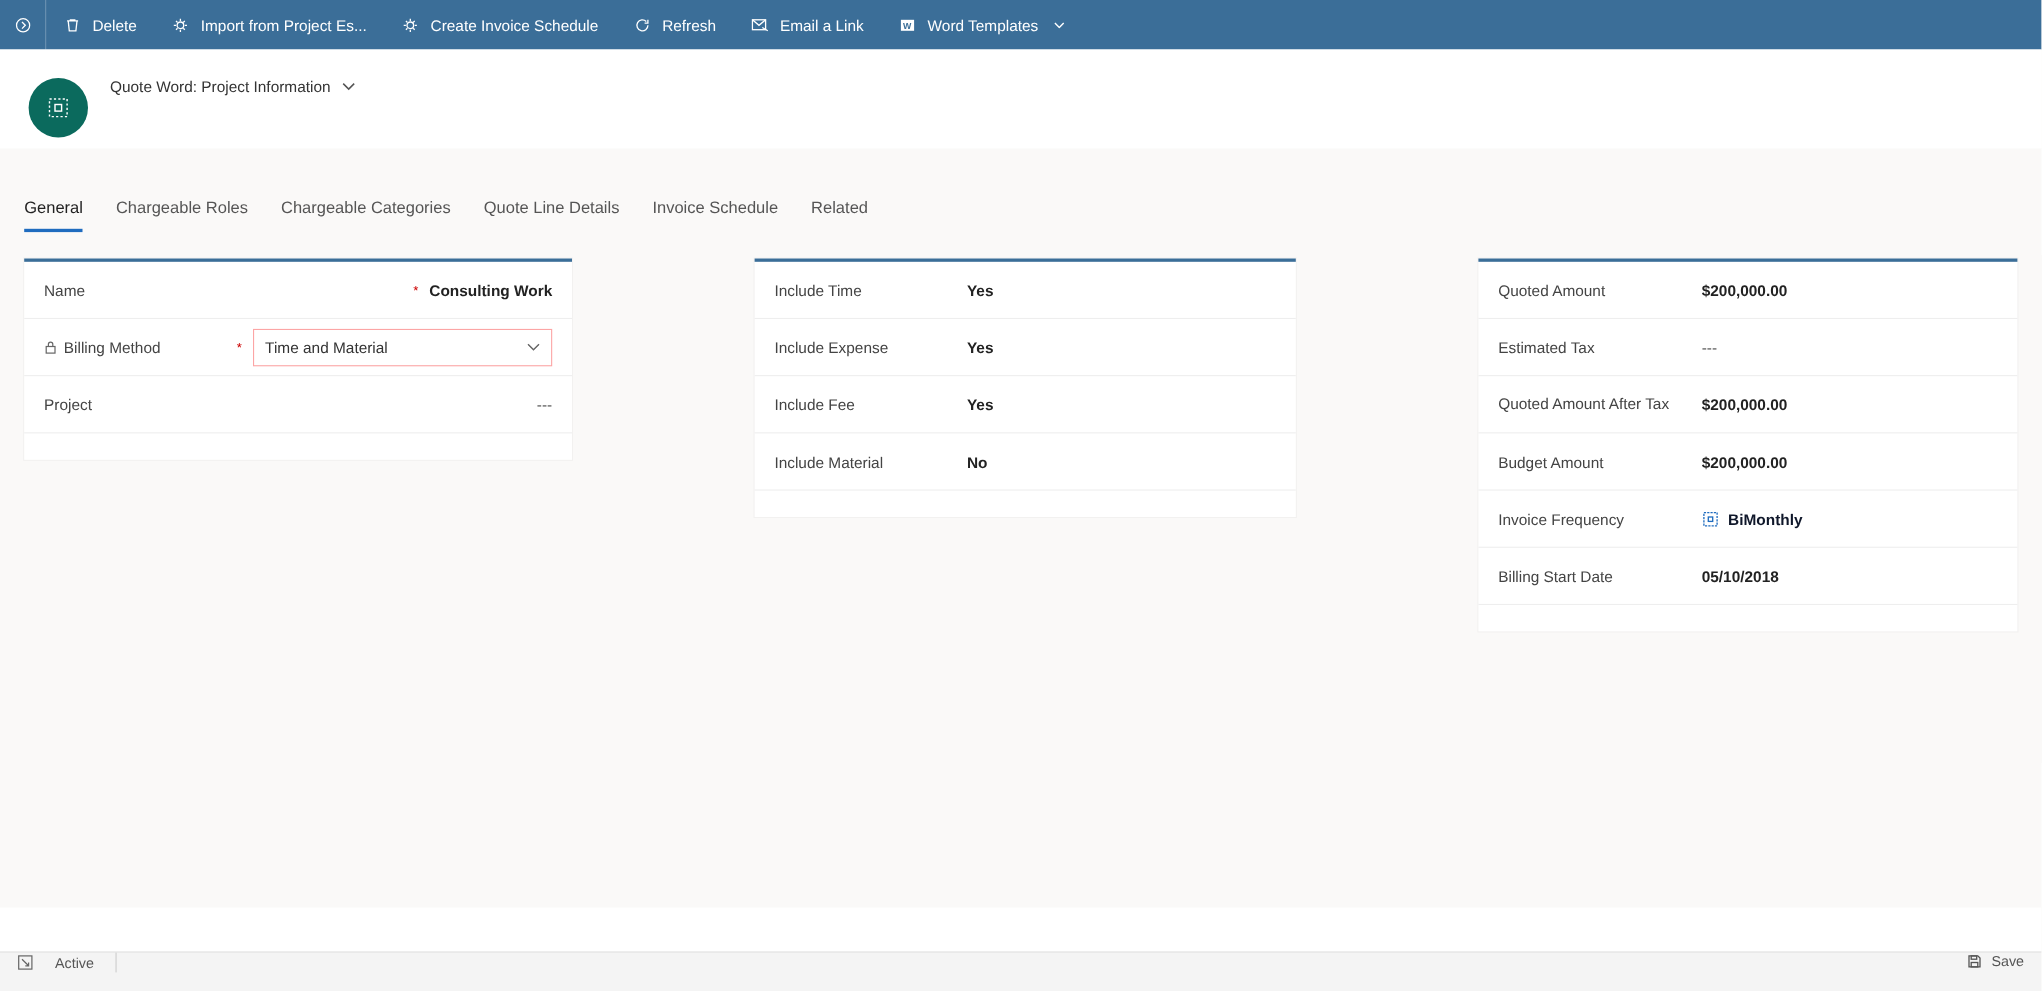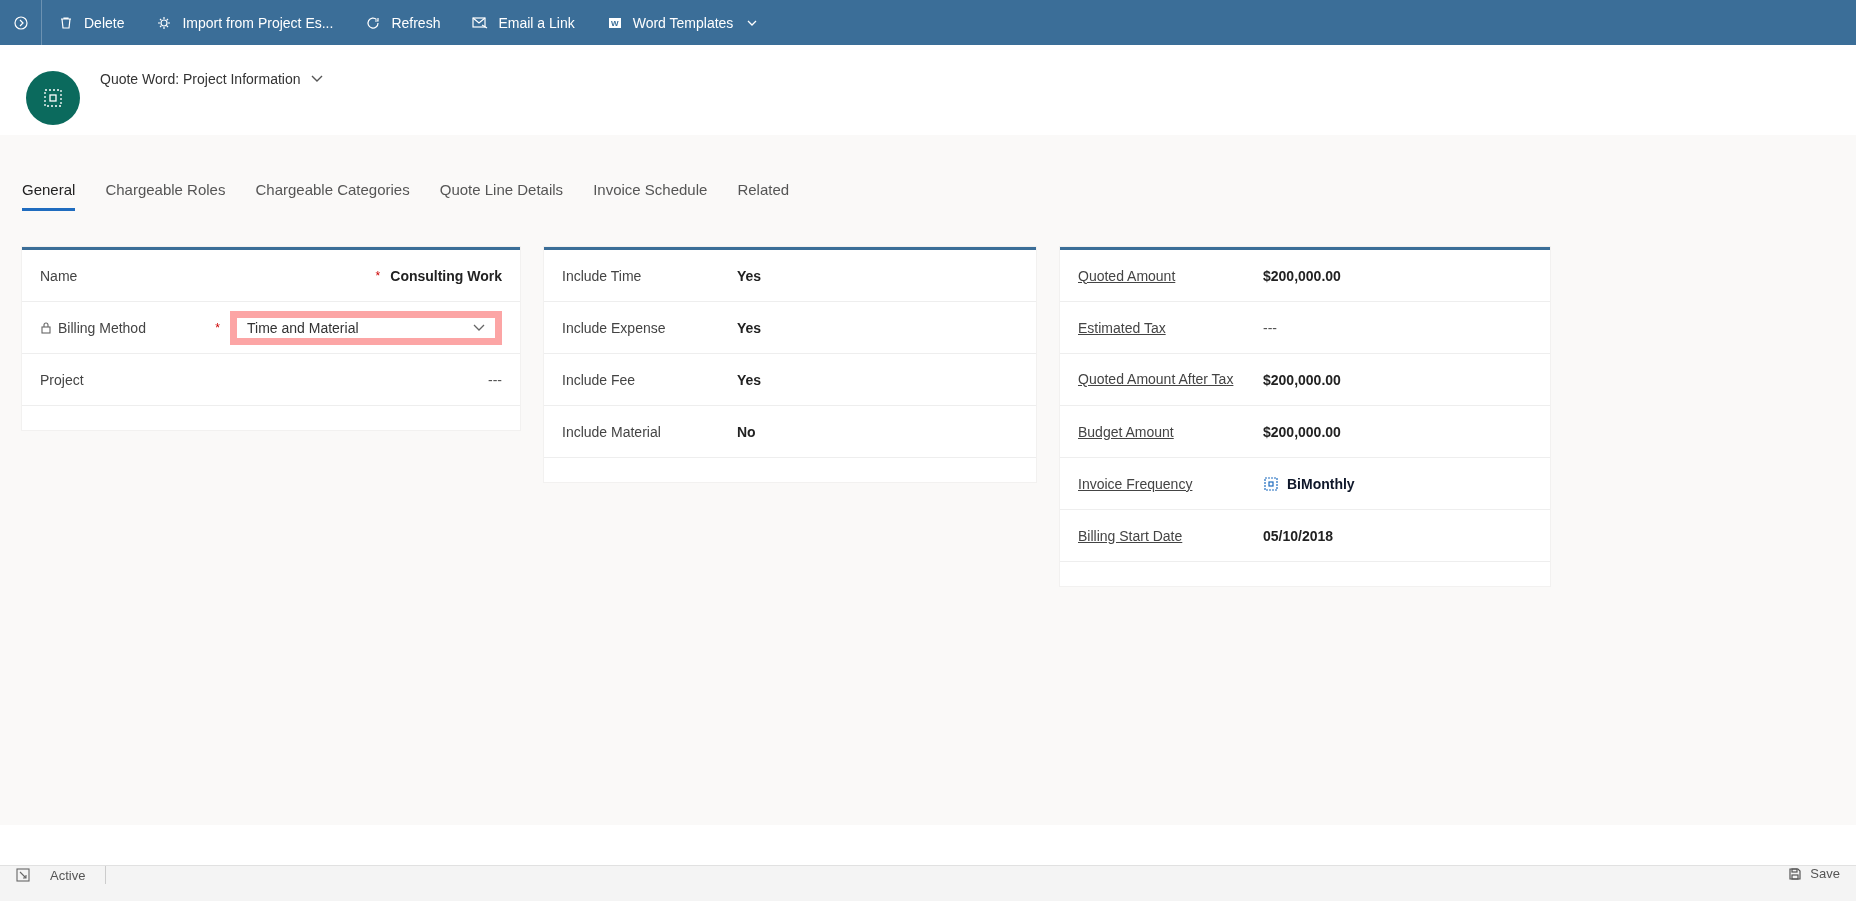--- a/index.html
+++ b/index.html
@@ -19,34 +19,34 @@
   .breadcrumb { font-size: 14px; color: #333; display:flex; align-items:center; gap:10px; }
   .page-title { font-size: 24px; color: #444; font-weight: 400; }
 
   
   .tabstrip-wrap { background:#faf9f8; padding: 46px 22px 0 22px; min-height: 690px;}
   .tabstrip { display:flex; gap: 30px; font-size: 15px; color:#555; }
   .tab { padding-bottom: 10px; cursor:pointer; }
   .tab.active { color:#222; border-bottom: 3px solid #1f6cbf; font-weight:400;}
 
   
-  .panels { display:flex; gap: 24px; margin-top: 36px; align-items:flex-start;}
+  .panels { display:flex; gap: 24px; margin-top: 24px; align-items:flex-start;justify-content:space-between;}
   .panel { background:#fff; border-top: 3px solid #3b6e98; width: 498px; box-shadow: 0 0 0 1px rgba(0,0,0,.03); }
   .panel.mid { width: 492px; }
   .panel.right { width: 490px; }
   .row { display:flex; align-items:center; border-bottom: 1px solid #eee; padding: 0 18px; min-height: 52px; }
   .row:last-child { border-bottom: none; }
   .lbl { width: 175px; font-size: 14px; color:#444; display:flex; align-items:center; gap:6px;}
   .req { color:#c00; font-size:12px; margin-left:auto; margin-right:10px;}
   .val { font-size: 14px; color:#222; font-weight:700; }
   .val.plain { font-weight:400; color:#555;}
   .val.link { color:#0f172a; display:flex; align-items:center; gap:8px;}
-  .sel { border:7px solid #fca5a5; height:34px; width:272px; display:flex; align-items:center; justify-content:space-between; padding:0 10px; font-size:14px; background:#fff; cursor:pointer;}
-
-  .panel.right .lbl { width: 185px; text-decoration: underline; }
+  .sel { border:1px solid #fca5a5; height:34px; width:272px; display:flex; align-items:center; justify-content:space-between; padding:0 10px; font-size:14px; background:#fff; cursor:pointer;}
+
+  .panel.right .lbl { width: 185px; }
 
   
   .footer { position:absolute; bottom:0; left:0; right:0; height:36px; background:#f4f4f4; border-top:1px solid #e1e1e1; display:flex; align-items:flex-start; padding:0 16px; font-size:13px; color:#555; justify-content:space-between;}
   .footer-left { display:flex; align-items:center; gap:20px;}
   .footer-right { display:flex; align-items:center; gap:8px; cursor:pointer;}
   .divider { width:1px; height:18px; background:#ccc;}
 
   svg { display:block; }
 </style>
 </head>
@@ -68,20 +68,29 @@
     <span>Delete</span>
   </div>
   <div class="cmd-item">
     <span class="cmd-icon">
       <svg width="14" height="14" viewBox="0 0 14 14">
           <circle cx="7" cy="7" r="3" fill="none" stroke="#fff" stroke-width="1.2"></circle>
           <path d="M7 1v2M7 11v2M1 7h2M11 7h2M3 3l1.4 1.4M9.6 9.6L11 11M11 3L9.6 4.4M4.4 9.6L3 11" stroke="#fff" stroke-width="1.2"></path>
         </svg>
     </span>
     <span>Import from Project Es...</span>
+  </div>
+  <div class="cmd-item">
+    <span class="cmd-icon">
+      <svg width="14" height="14" viewBox="0 0 14 14">
+          <circle cx="7" cy="7" r="3" fill="none" stroke="#fff" stroke-width="1.2"></circle>
+          <path d="M7 1v2M7 11v2M1 7h2M11 7h2M3 3l1.4 1.4M9.6 9.6L11 11M11 3L9.6 4.4M4.4 9.6L3 11" stroke="#fff" stroke-width="1.2"></path>
+        </svg>
+    </span>
+    <span>Create Invoice Schedule</span>
   </div>
   <div class="cmd-item">
     <span class="cmd-icon">
       <svg width="14" height="14" viewBox="0 0 14 14">
           <path d="M12 7a5 5 0 1 1-1.5-3.5M12 2v3h-3" fill="none" stroke="#fff" stroke-width="1.2"></path>
         </svg>
     </span>
     <span>Refresh</span>
   </div>
   <div class="cmd-item">

